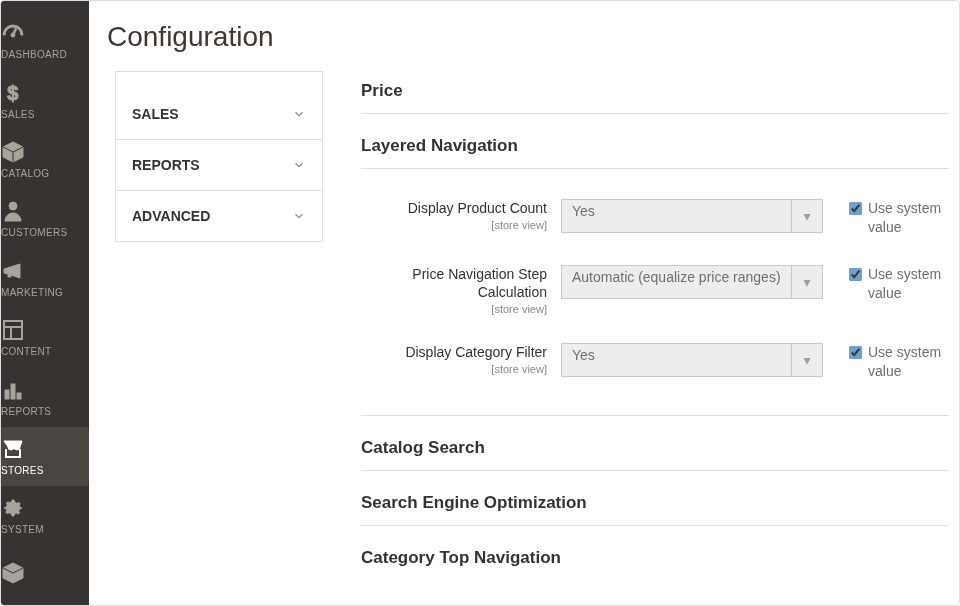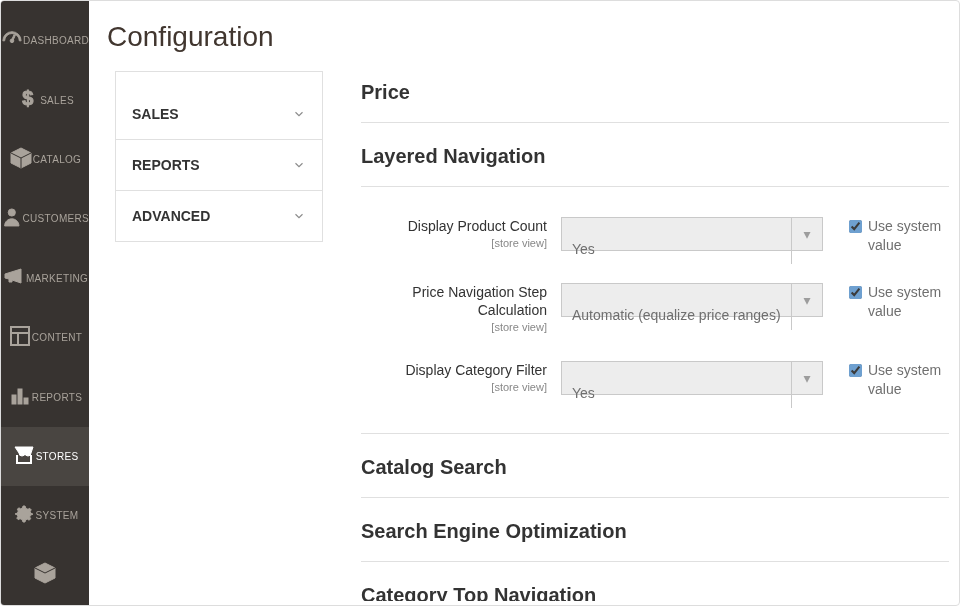--- a/index.html
+++ b/index.html
@@ -36,22 +36,22 @@
     left: 0; top: 0;
     width: 88px;
     height: 100%;
     background: var(--sidebar-bg);
     display: flex;
     flex-direction: column;
     padding-top: 10px;
   }
   .menu-item {
     display: flex;
-    flex-direction: row;
-    align-items: center;
+    flex-direction: column;
+    align-items: flex-start;
     justify-content: center;
     color: var(--sidebar-text);
     font-size: 10px;
     letter-spacing: .3px;
     height: 62px;
     cursor: pointer;
   }
   .menu-item.active {
     background: var(--sidebar-bg-active);
     color: var(--sidebar-text-active);
@@ -132,24 +132,24 @@
     height: 14px;
   }
   
   .settings {
     flex: 1;
     margin-left: 38px;
     padding-right: 10px;
     overflow: hidden;
   }
   .section-head {
-    font-size: 20px;
+    font-size: 17px;
     font-weight: 600;
     color: var(--section-text);
-    padding: 22px 0 18px 0;
+    padding: 22px 0 12px 0;
     border-bottom: 1px solid var(--border);
     cursor: pointer;
   }
   .section-head.tight { padding-top: 10px; }
   .fields {
     padding: 30px 0 34px 0;
     border-bottom: 1px solid var(--border);
   }
   .field-row {
     display: flex;
@@ -179,21 +179,21 @@
     display: flex;
     height: 34px;
     border: 1px solid #c9c9c9;
     background: var(--field-bg);
     color: var(--field-text);
     font-size: 14px;
     cursor: default;
   }
   .select-val {
     flex: 1;
-    padding: 23px 10px;
+    padding: 3px 10px;
     border-right: 1px solid #c9c9c9;
     overflow: hidden;
     white-space: nowrap;
   }
   .select-caret {
     width: 30px;
     display: flex;
     align-items: center;
     justify-content: center;
     color: #9d9d9d;

